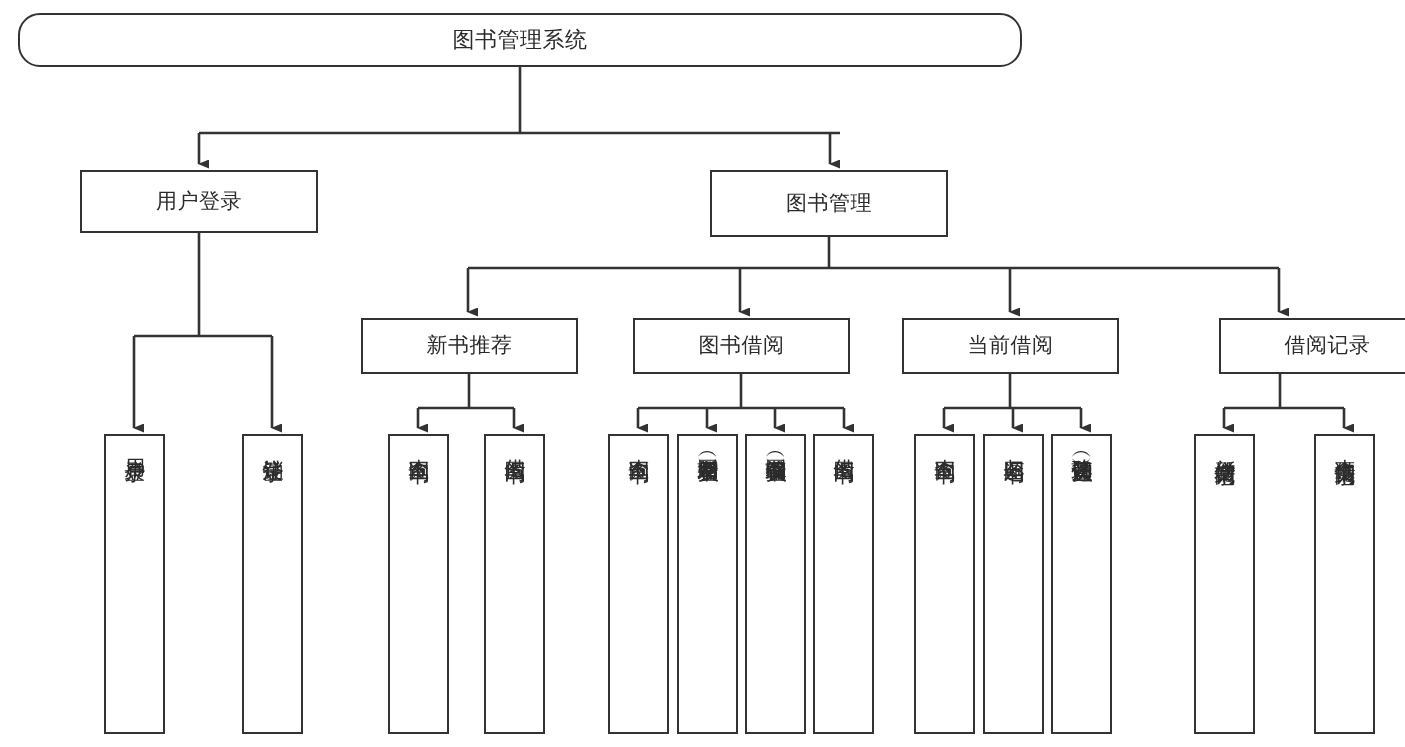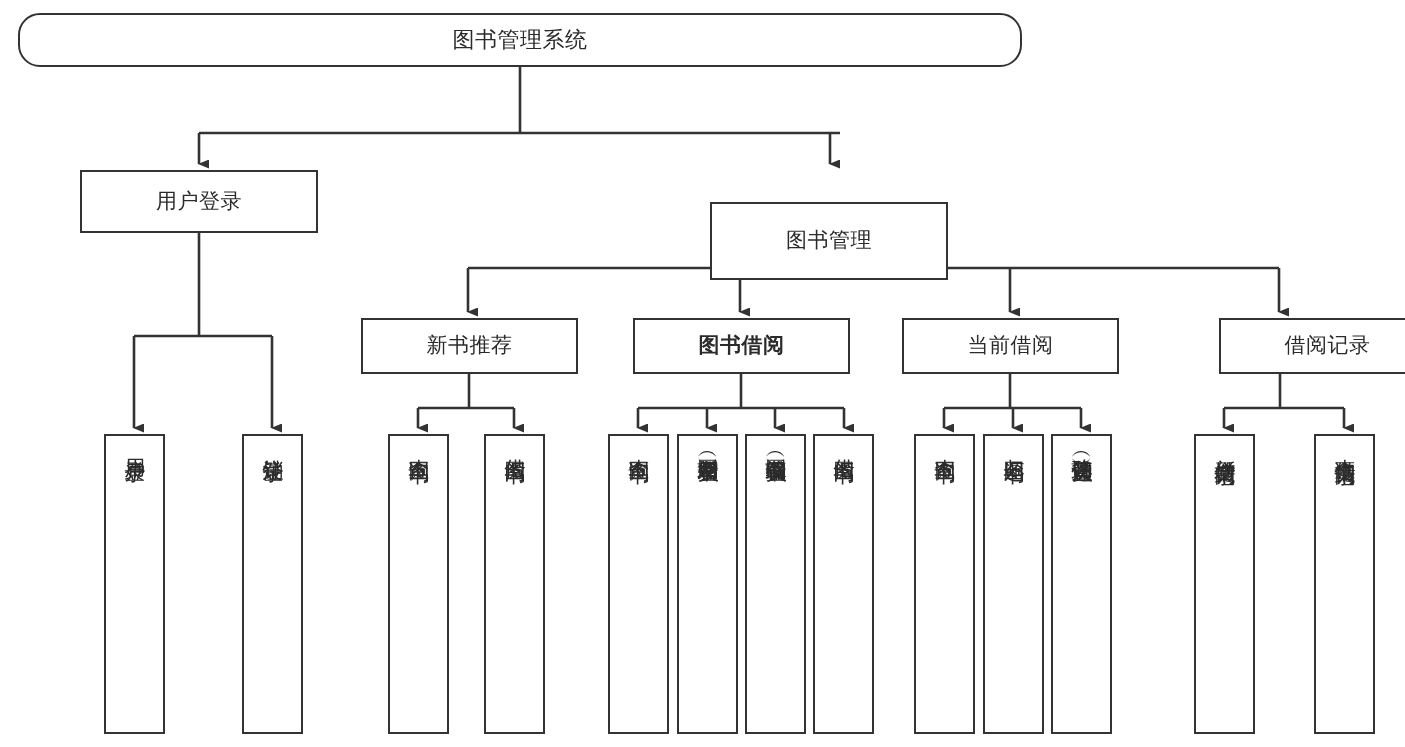--- a/index.html
+++ b/index.html
@@ -129,28 +129,28 @@
     </g>
   </svg>
 
   <div class="node-box node-root" style="left:18px; top:13px; width:1004px; height:54px;border-radius:22px;">
     <span class="node-label">图书管理系统</span>
   </div>
 
   <div class="node-box node-l2" style="left:80px; top:170px; width:238px; height:63px;">
     <span class="node-label">用户登录</span>
   </div>
-  <div class="node-box node-l2" style="left:710px; top:170px; width:238px; height:78px;margin-top:32px;">
+  <div class="node-box node-l2" style="left:710px; top:170px; width:238px; height:67px;">
     <span class="node-label">图书管理</span>
   </div>
 
   <div class="node-box node-l3" style="left:361px; top:318px; width:217px; height:56px;">
     <span class="node-label">新书推荐</span>
   </div>
-  <div class="node-box node-l3" style="left:633px; top:318px; width:217px; height:56px;font-weight:bold;">
+  <div class="node-box node-l3" style="left:633px; top:318px; width:217px; height:56px;">
     <span class="node-label">图书借阅</span>
   </div>
   <div class="node-box node-l3" style="left:902px; top:318px; width:217px; height:56px;align-items:center;">
     <span class="node-label">当前借阅</span>
   </div>
   <div class="node-box node-l3" style="left:1172px; top:318px; width:217px; height:56px;margin-left:47px;">
     <span class="node-label">借阅记录</span>
   </div>
 
   <div class="node-box node-leaf" style="left:104px; top:434px; width:61px; height:300px;">

